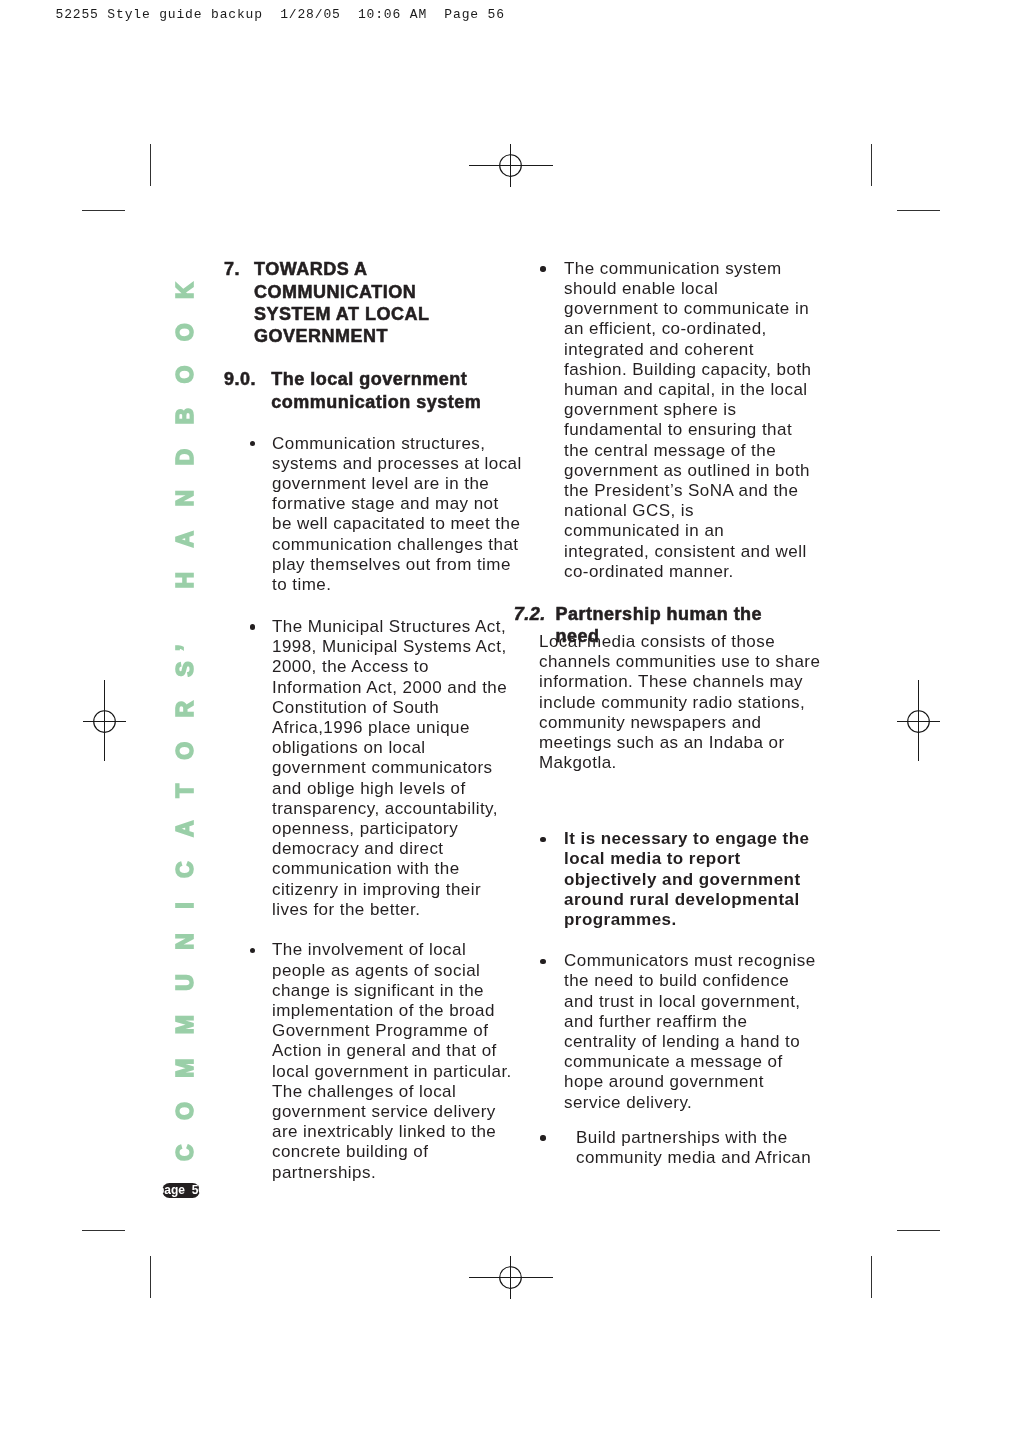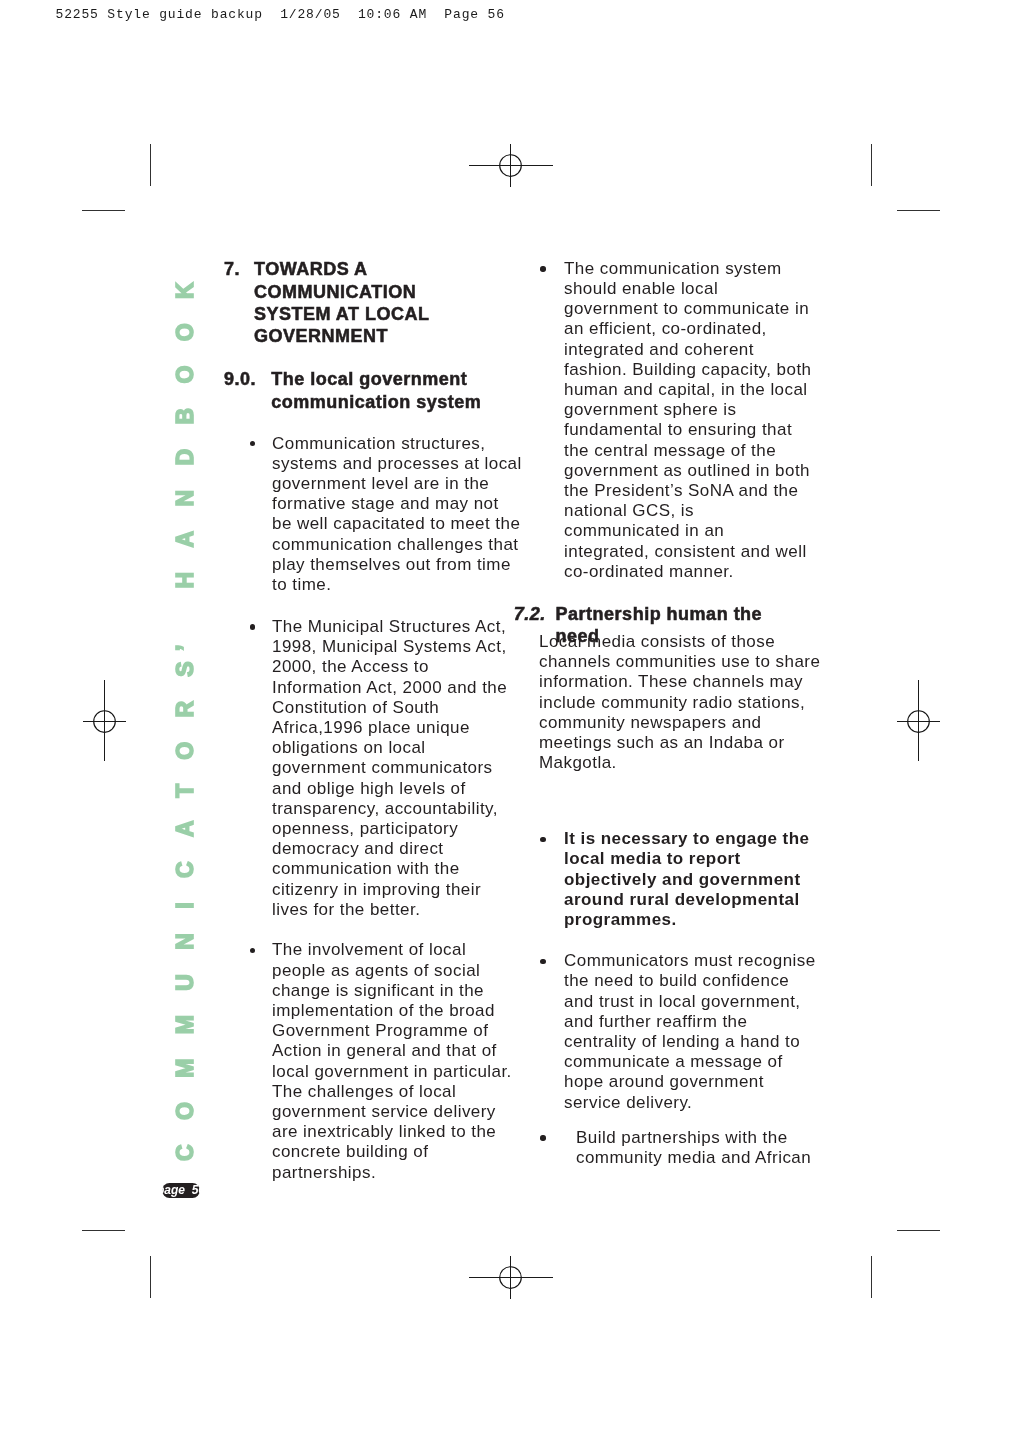--- a/index.html
+++ b/index.html
@@ -70,21 +70,21 @@
     </svg>
     <svg class="regmark" style="left:468px;top:1255px;" width="86" height="45" viewBox="0 0 86 45">
       <rect x="1" y="22" width="84" height="1" fill="#1a1a1a"></rect>
       <rect x="42" y="1" width="1" height="43" fill="#1a1a1a"></rect>
       <circle cx="42.5" cy="22.5" r="10.8" stroke="#151515" stroke-width="1.15" fill="none"></circle>
     </svg>
   </div>
 
   <div class="side-tab" style="left:174px;top:1161px;transform:rotate(-90deg);"><span data-ch="C">C</span><span data-ch="O">O</span><span data-ch="M">M</span><span data-ch="M">M</span><span data-ch="U">U</span><span data-ch="N">N</span><span data-ch="I">I</span><span data-ch="C">C</span><span data-ch="A">A</span><span data-ch="T">T</span><span data-ch="O">O</span><span data-ch="R">R</span><span data-ch="S">S</span><span data-ch="’">’</span><span data-ch=" "> </span><span data-ch="H">H</span><span data-ch="A">A</span><span data-ch="N">N</span><span data-ch="D">D</span><span data-ch="B">B</span><span data-ch="O">O</span><span data-ch="O">O</span><span data-ch="K">K</span></div>
 
-  <div class="page-badge" style="left:162px;top:1182.5px;width:38px;height:15px;font-style:italic;">page  56</div>
+  <div class="page-badge" style="left:162px;top:1182.5px;width:38px;height:15px;">page  56</div>
 
   <div>
     <div class="blk h1 num" style="left:224.0px;top:258.1px;">7.</div>
     <div class="blk h1" style="left:254.0px;top:258.1px;"><span>TOWARDS A</span><br><span>COMMUNICATION</span><br><span>SYSTEM AT LOCAL</span><br><span>GOVERNMENT</span></div>
     <div class="blk h1 num" style="left:224.0px;top:368.0px;">9.0.</div>
     <div class="blk h1" style="left:271.3px;top:368.0px;line-height:23.1px;"><span>The local government</span><br><span>communication system</span></div>
     <span class="bullet-dot" style="left:249.6px;top:441.0px;width:5.4px;height:5.4px;"></span>
     <div class="blk bodytext" style="left:272.0px;top:433.6px;"><span>Communication structures,</span><br><span>systems and processes at local</span><br><span>government level are in the</span><br><span>formative stage and may not</span><br><span>be well capacitated to meet the</span><br><span>communication challenges that</span><br><span>play themselves out from time</span><br><span>to time.</span></div>
     <span class="bullet-dot" style="left:249.6px;top:624.3px;width:5.4px;height:5.4px;"></span>
     <div class="blk bodytext" style="left:272.0px;top:616.9px;"><span>The Municipal Structures Act,</span><br><span>1998, Municipal Systems Act,</span><br><span>2000, the Access to</span><br><span>Information Act, 2000 and the</span><br><span>Constitution of South</span><br><span>Africa,1996 place unique</span><br><span>obligations on local</span><br><span>government communicators</span><br><span>and oblige high levels of</span><br><span>transparency, accountability,</span><br><span>openness, participatory</span><br><span>democracy and direct</span><br><span>communication with the</span><br><span>citizenry in improving their</span><br><span>lives for the better.</span></div>

